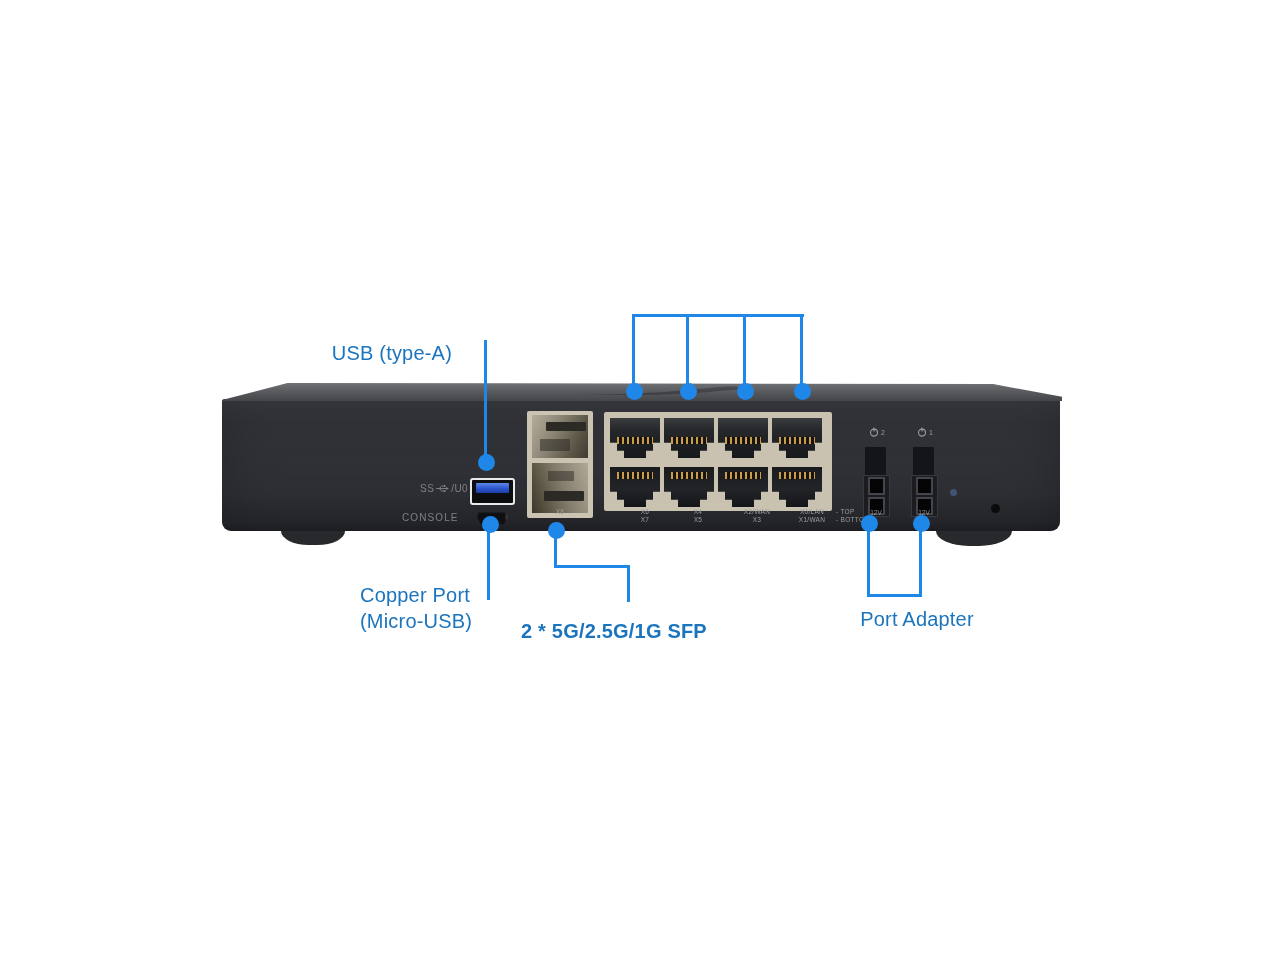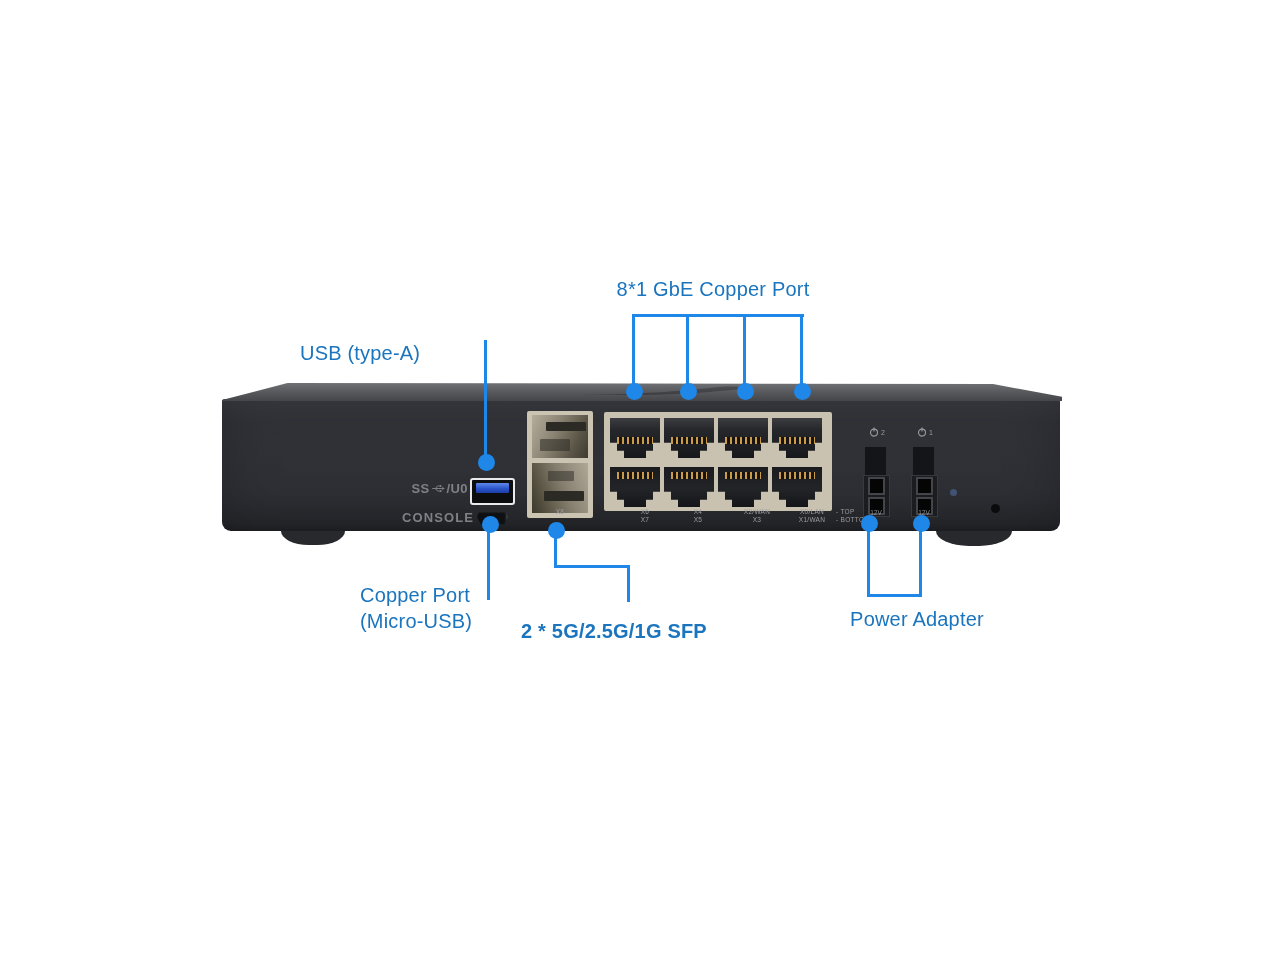--- a/index.html
+++ b/index.html
@@ -13,23 +13,23 @@
     clip-path:polygon(0 95%,7.8% 0,91.8% 6%,100% 76%,100% 100%,0 100%);z-index:2;}
   .front-face{left:222px;top:399px;width:838px;height:132px;
     background:linear-gradient(180deg,#3b3c41 0%,#323338 18%,#2e2f34 72%,#27282c 94%,#202125 100%);
     border-radius:3px 3px 9px 9px;box-shadow:inset 0 0 55px rgba(0,0,0,.22);z-index:1;}
   .foot{background:#28292d;border-radius:50% / 58%;z-index:0;}
   .foot-l{left:281px;top:517px;width:64px;height:28px;}
   .foot-r{left:936px;top:516px;width:76px;height:30px;}
   .swoosh{left:564px;top:384px;width:212px;height:13px;z-index:3;opacity:.8;}
 
   
-  .print{color:#7e8084;font-size:13px;line-height:9px;z-index:4;letter-spacing:.4px;font-weight:bold;}
+  .print{color:#7e8084;font-size:10px;line-height:9px;z-index:4;letter-spacing:.4px;}
   .usb-print{left:406px;top:484px;width:62px;display:flex;justify-content:flex-end;align-items:center;gap:2px;}
-  .console-print{left:402px;top:513px;width:66px;text-align:right;letter-spacing:1.1px;}
+  .console-print{left:402px;top:513px;width:66px;letter-spacing:1.1px;}
 
   
   .usb-port{left:470px;top:478px;width:45px;height:27px;background:#0c0d0f;border:2px solid #e9eaec;
     border-radius:3px;z-index:4;}
   .usb-tongue{position:absolute;left:4px;right:4px;top:3px;height:10px;
     background:linear-gradient(180deg,#6089ea 0%,#2c55cb 55%,#1d3ea8 100%);border-radius:1px;}
   .micro-usb{left:477px;top:512px;width:31px;height:13px;background:#0f1013;z-index:4;
     clip-path:polygon(6% 0,94% 0,100% 40%,86% 100%,14% 100%,0 40%);
     box-shadow:inset -2px 0 2px rgba(255,255,255,.22);}
 
@@ -199,46 +199,45 @@
       <div class="pwr-hole"></div>
       <div class="pwr-hole"></div>
     </div>
   </div>
   <div class="abs v-label" style="left:862px;">12V</div>
   <div class="abs v-label" style="left:910px;">12V</div>
 
   <div class="abs led"></div>
   <div class="abs pinhole"></div>
 
-  <div class="abs ann-text" style="left:563px;top:276px;width:300px;text-align:center;">8*1 GbE Copper Port</div>
   <div class="abs aline" style="left:632px;top:314px;width:172px;height:3px;"></div>
   <div class="abs aline" style="left:632px;top:314px;width:3px;height:78px;"></div>
   <div class="abs aline" style="left:686px;top:314px;width:3px;height:78px;"></div>
   <div class="abs aline" style="left:743px;top:314px;width:3px;height:78px;"></div>
   <div class="abs aline" style="left:800px;top:314px;width:3px;height:78px;"></div>
   <div class="abs adot" style="left:626px;top:383px;"></div>
   <div class="abs adot" style="left:680px;top:383px;"></div>
   <div class="abs adot" style="left:737px;top:383px;"></div>
   <div class="abs adot" style="left:794px;top:383px;"></div>
 
-  <div class="abs ann-text" style="left:300px;top:340px;width:152px;">USB (type-A)</div>
+  <div class="abs ann-text" style="left:300px;top:340px;width:152px;text-align:right;">USB (type-A)</div>
   <div class="abs aline" style="left:484px;top:340px;width:3px;height:122px;"></div>
   <div class="abs adot" style="left:478px;top:454px;"></div>
 
   <div class="abs adot" style="left:482px;top:516px;"></div>
   <div class="abs aline" style="left:487px;top:524px;width:3px;height:76px;"></div>
   <div class="abs ann-text" style="left:360px;top:582px;">Copper Port</div>
   <div class="abs ann-text" style="left:360px;top:608px;">(Micro-USB)</div>
 
   <div class="abs adot" style="left:548px;top:522px;"></div>
   <div class="abs aline" style="left:554px;top:530px;width:3px;height:38px;"></div>
   <div class="abs aline" style="left:554px;top:565px;width:76px;height:3px;"></div>
   <div class="abs aline" style="left:627px;top:565px;width:3px;height:37px;"></div>
   <div class="abs ann-text" style="left:521px;top:618px;font-weight:bold;">2 * 5G/2.5G/1G SFP</div>
 
   <div class="abs adot" style="left:861px;top:515px;"></div>
   <div class="abs adot" style="left:913px;top:515px;"></div>
   <div class="abs aline" style="left:867px;top:523px;width:3px;height:74px;"></div>
   <div class="abs aline" style="left:919px;top:523px;width:3px;height:74px;"></div>
   <div class="abs aline" style="left:867px;top:594px;width:55px;height:3px;"></div>
-  <div class="abs ann-text" style="left:828px;top:606px;width:178px;text-align:center;">Power Adapter</div>
+  <div class="abs ann-text" style="left:828px;top:606px;width:178px;text-align:center;">Port Adapter</div>
 
 </div>
 
 </body></html>

